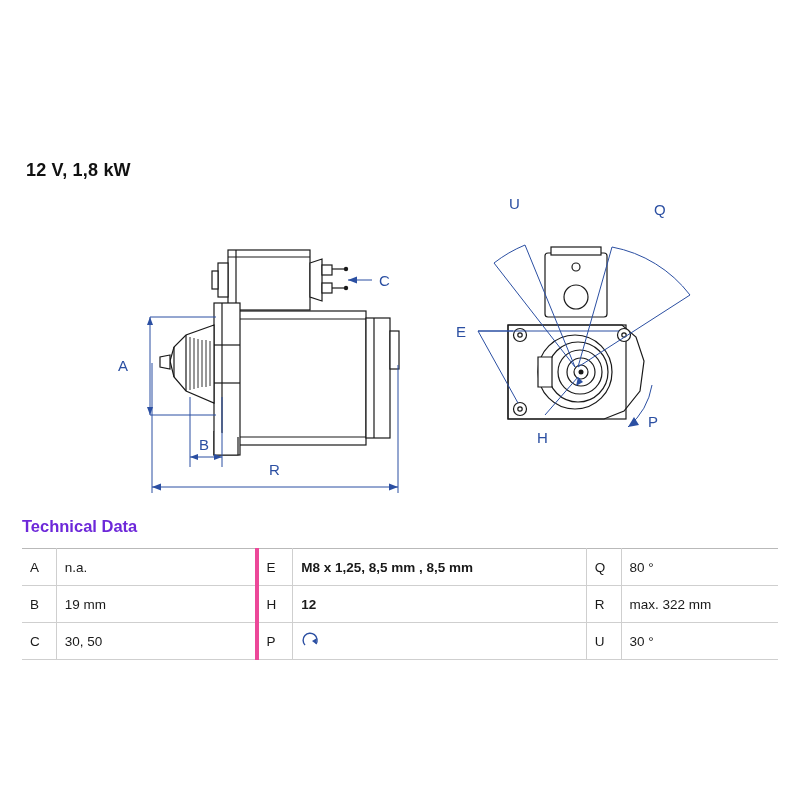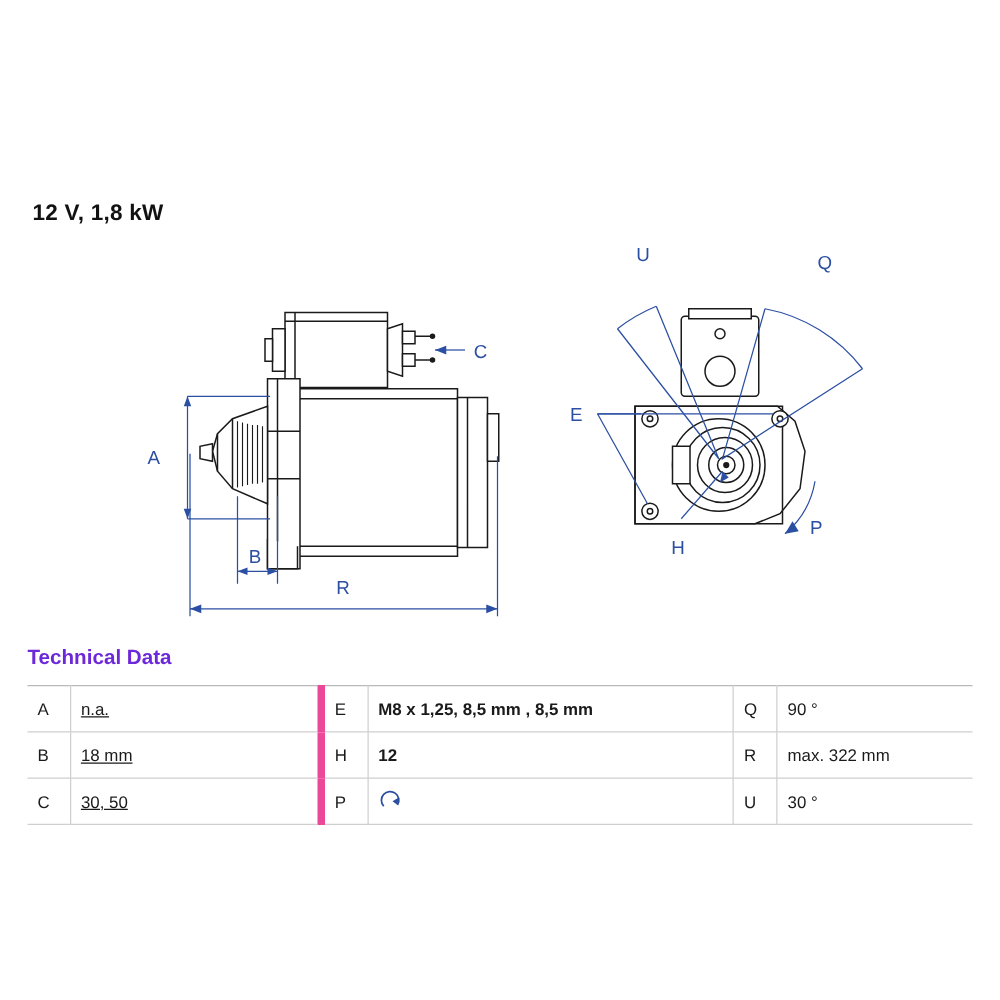--- a/index.html
+++ b/index.html
@@ -62,21 +62,21 @@
     vertical-align: middle;
     color: #1a1a1a;
   }
   table.tech tr:first-child td { border-top: 1px solid #b9b9b9; }
   td.key {
     width: 26px;
     border-right: 1px solid #cfcfcf;
     padding-left: 7px;
   }
   td.val { padding-left: 10px; }
-  td.val.c1 { width: 192px; border-right: 6px solid #ec4899; text-decoration: underline; }
+  td.val.c1 { width: 192px; border-right: 4px solid #ec4899; }
   td.val.c2 { width: 288px; border-right: 1px solid #cfcfcf; font-weight: bold; }
   td.val.c3 { width: 150px; }
   td.key.k2, td.key.k3 { border-left: none; }
   .rot-icon { display: inline-block; vertical-align: middle; }
   svg { display: block; }
 </style>
 </head>
 <body>
 
 <div class="page">
@@ -213,25 +213,25 @@
   <div class="tech-heading">Technical Data</div>
 
   <table class="tech">
     <tbody>
       <tr>
         <td class="key">A</td>
         <td class="val c1">n.a.</td>
         <td class="key k2">E</td>
         <td class="val c2">M8 x 1,25, 8,5 mm , 8,5 mm</td>
         <td class="key k3">Q</td>
-        <td class="val c3">90 °</td>
+        <td class="val c3">80 °</td>
       </tr>
       <tr>
         <td class="key">B</td>
-        <td class="val c1">18 mm</td>
+        <td class="val c1">19 mm</td>
         <td class="key k2">H</td>
         <td class="val c2">12</td>
         <td class="key k3">R</td>
         <td class="val c3">max. 322 mm</td>
       </tr>
       <tr>
         <td class="key">C</td>
         <td class="val c1">30, 50</td>
         <td class="key k2">P</td>
         <td class="val c2">

